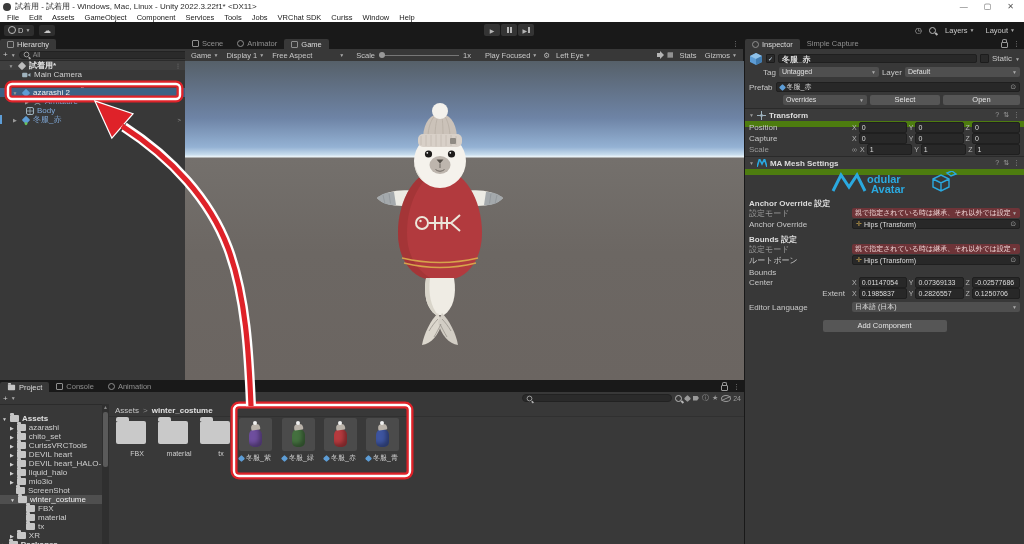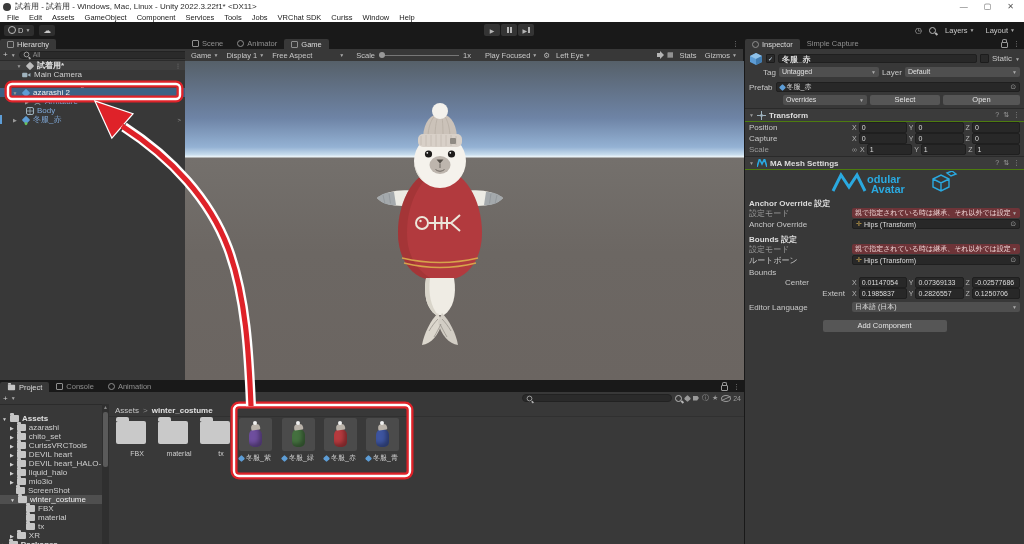--- a/index.html
+++ b/index.html
@@ -81,21 +81,21 @@
         gap:3px;font-size:8px;color:#c8c8c8;}
   .ifield{background:#282828;border:1px solid #1f1f1f;border-radius:2px;height:9px;line-height:9px;
           font-size:7px;color:#dcdcdc;padding:0 3px;box-sizing:border-box;}
   .idrop{background:#4f4f4f;border-radius:2px;height:10px;line-height:10px;font-size:7px;color:#e0e0e0;
          padding:0 3px;display:flex;align-items:center;box-sizing:border-box;}
   .idrop .caret{margin-left:auto;}
   .ibtn{background:#565656;border-radius:2px;height:10px;line-height:10px;font-size:7.5px;color:#e4e4e4;
         text-align:center;}
   .comp-header{position:absolute;left:0;right:0;height:12px;display:flex;align-items:center;gap:3px;
                font-size:8px;font-weight:bold;color:#dcdcdc;border-top:1px solid #2a2a2a;
-               border-bottom:1px solid #4d7c0f;padding:0 4px;background:#3b3b3b;}
+               border-bottom:6px solid #4d7c0f;padding:0 4px;background:#3b3b3b;}
   .hicons{margin-left:auto;display:flex;gap:4px;color:#9a9a9a;font-weight:normal;font-size:7px;}
   .lblcol{width:100px;flex:0 0 auto;}
   .vec{display:flex;flex:1;gap:2px;align-items:center;}
   .axl{color:#b5b5b5;font-size:7px;}
   .vfield{flex:1;background:#282828;border:1px solid #1f1f1f;border-radius:2px;height:9px;
           line-height:9px;font-size:7px;color:#dcdcdc;padding:0 2px;min-width:0;overflow:hidden;}
   .objfield{flex:1;background:#282828;border:1px solid #1f1f1f;border-radius:2px;height:10px;
             display:flex;align-items:center;gap:2px;font-size:7px;color:#dcdcdc;padding:0 3px;box-sizing:border-box;}
   .objdot{margin-left:auto;color:#999;font-size:7px;}
   .sectionlbl{font-weight:bold;font-size:8px;color:#dcdcdc;}
@@ -209,21 +209,21 @@
     <div class="h-toolbar">
       <span>+</span>
       <span class="caret">▼</span>
       <span class="searchfield">
         <span class="mag" style="transform:scale(.8)"></span>
         <span>All</span>
         </span>
       <span class="ticon"></span>
     </div>
 
-    <div class="trow scene-row-bg" style="left:0;top:23px;width:185px;padding-left:16px;box-sizing:border-box;">
+    <div class="trow scene-row-bg" style="left:0;top:23px;width:185px;padding-left:8px;box-sizing:border-box;">
       <span class="arr">▼</span>
       <span class="icon9">
           <span class="cube-b" style="background:#bdbdbd;"></span>
         </span>
       <b style="color:#e0e0e0;">試着用*</b>
       <span class="chev">⋮</span>
     </div>
     <div class="trow" style="left:0;top:32px;width:185px;padding-left:22px;box-sizing:border-box;">
       <span class="icon9">
         <svg width="9" height="7" viewBox="0 0 10 8">
@@ -543,21 +543,21 @@
       <span class="objfield">
         <span style="color:#c7a14a;font-size:7px;">✛</span>
         <span>Hips (Transform)</span>
         <span class="objdot">⊙</span>
         </span>
     </div>
     <div class="irow" style="top:229px;">
       <span>Bounds</span>
     </div>
     <div class="irow" style="top:239px;">
-      <span class="lblcol" style="text-align:center;padding-right:4px;box-sizing:border-box;">Center</span>
+      <span class="lblcol" style="text-align:left;padding-right:4px;box-sizing:border-box;">Center</span>
       <span class="vec">
         <span class="axl">X</span>
           <span class="vfield">0.01147054</span>
         <span class="axl">Y</span>
           <span class="vfield">0.07369133</span>
         <span class="axl">Z</span>
           <span class="vfield">-0.02577686</span>
       </span>
     </div>
     <div class="irow" style="top:250px;">

